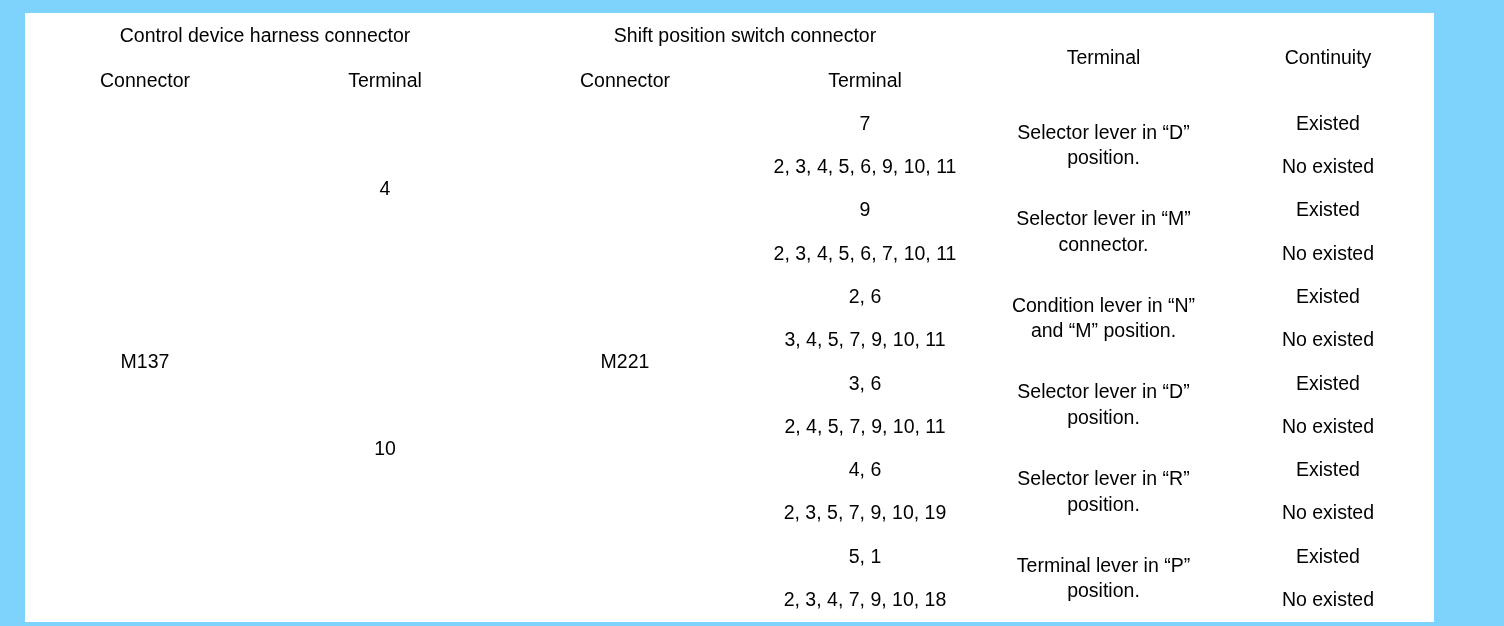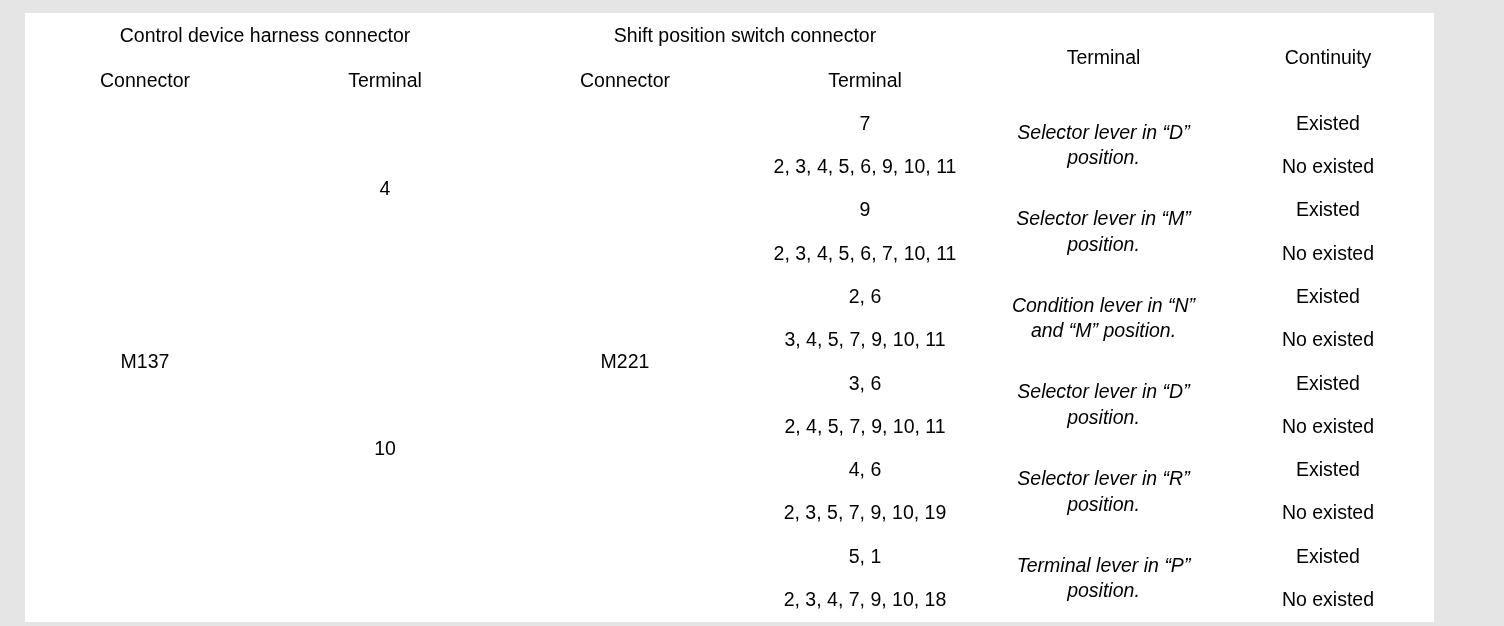--- a/index.html
+++ b/index.html
@@ -12,21 +12,21 @@
     height: 626px;
     font-family: "Liberation Sans", sans-serif;
     color: #000000;
     overflow: hidden;
   }
 
   .sheet {
     position: relative;
     width: 1504px;
     height: 626px;
-    background: #e5e5e5;
+    background: #7dd3fc;
   }
 
   
   table.spec {
     position: absolute;
     left: 25px;
     top: 13px;
     width: 1409px;
     border-collapse: collapse;
     table-layout: fixed;
@@ -67,21 +67,20 @@
   }
 
   
   tr.data-row td { height: 43.3px; }
 
   
   .cond-cell {
     text-align: left;
     padding-left: 14px;
     padding-right: 6px;
-    font-style: italic;
   }
 
   .spanned-mid { font-size: 20px; }
 
   
   col.c1 { width: 240px; }
   col.c2 { width: 240px; }
   col.c3 { width: 240px; }
   col.c4 { width: 240px; }
   col.c5 { width: 237px; }
@@ -127,21 +126,21 @@
         <td class="cond-cell vr-left vr-right hr-bottom-thick" rowspan="2">Selector lever in “D” position.</td>
         <td class="hr-bottom-thin">Existed</td>
       </tr>
       <tr class="data-row">
         <td class="hr-bottom-thick">2, 3, 4, 5, 6, 9, 10, 11</td>
         <td class="hr-bottom-thick">No existed</td>
       </tr>
 
       <tr class="data-row">
         <td class="hr-bottom-thin">9</td>
-        <td class="cond-cell vr-left vr-right hr-bottom-thick" rowspan="2">Selector lever in “M” position.</td>
+        <td class="cond-cell vr-left vr-right hr-bottom-thick" rowspan="2">Selector lever in “M” connector.</td>
         <td class="hr-bottom-thin">Existed</td>
       </tr>
       <tr class="data-row">
         <td class="hr-bottom-thick">2, 3, 4, 5, 6, 7, 10, 11</td>
         <td class="hr-bottom-thick">No existed</td>
       </tr>
 
       <tr class="data-row">
         <td class="vr-right-thick spanned-mid hr-bottom-thick" rowspan="8">10</td>
         <td class="hr-bottom-thin">2, 6</td>

